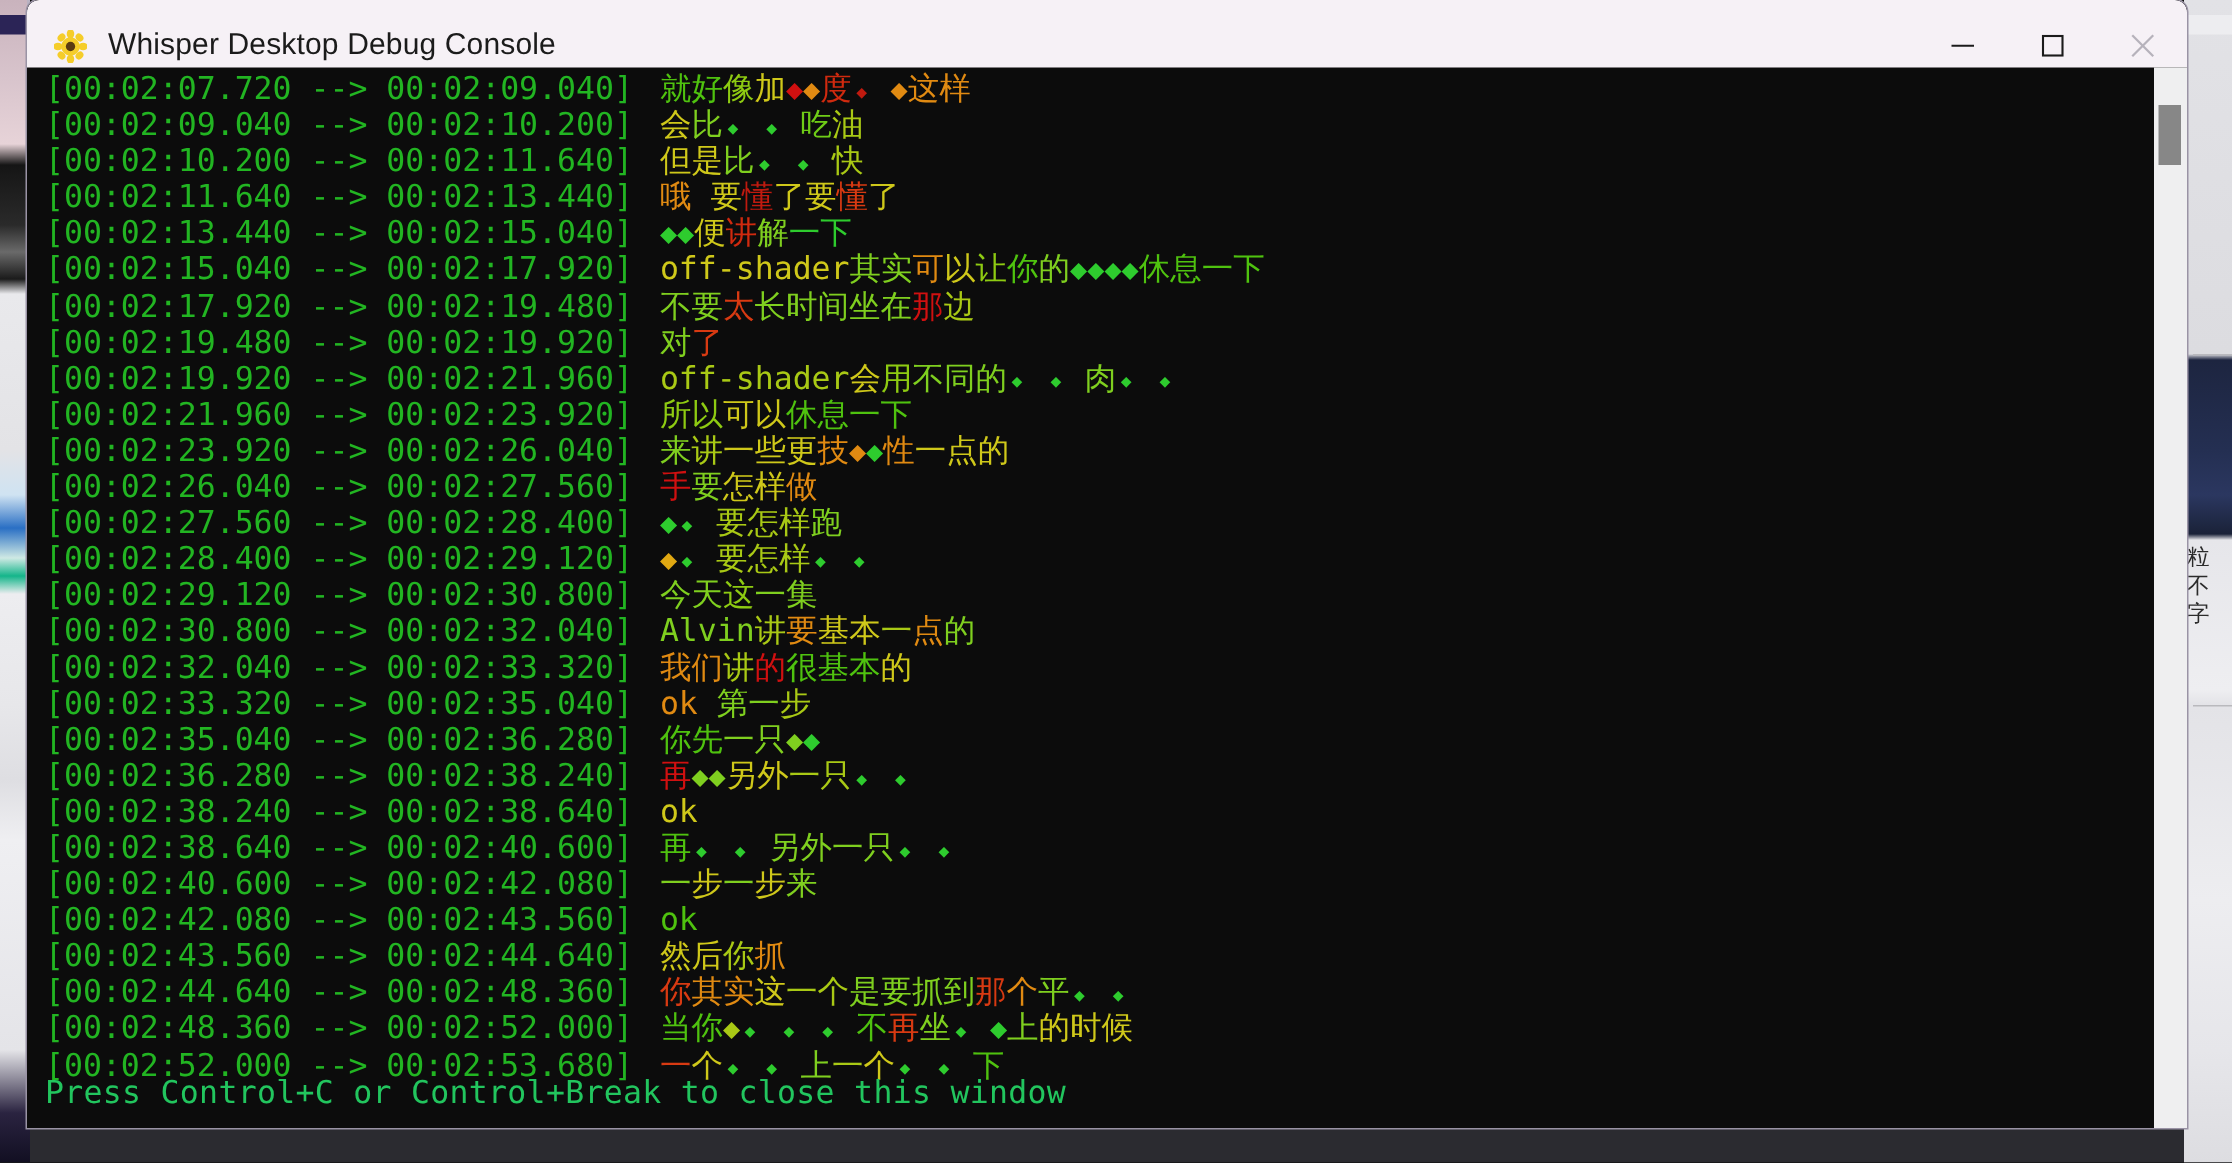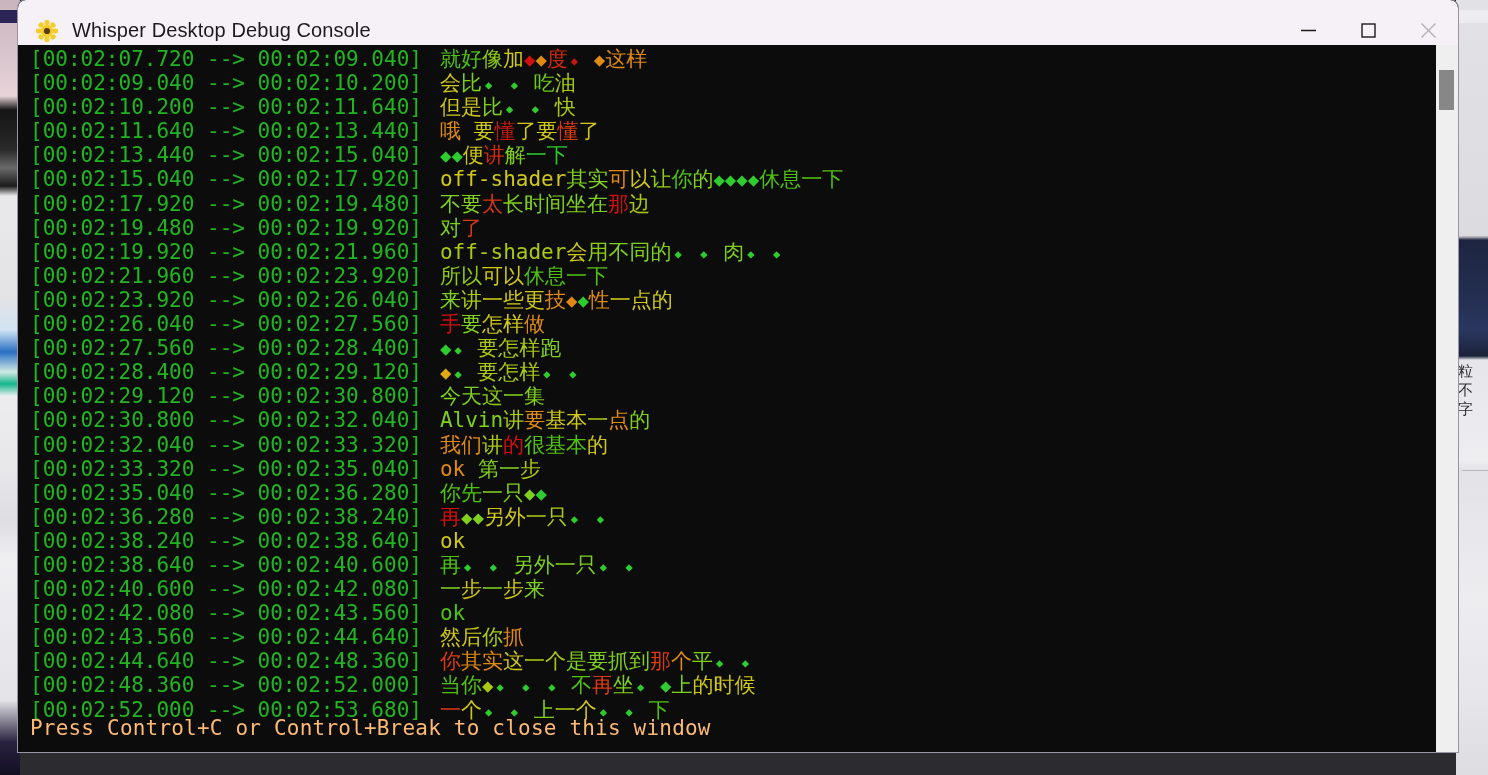--- a/index.html
+++ b/index.html
@@ -81,21 +81,21 @@
     padding-top:2px;
     box-sizing:border-box;
   }
   .cline{height:24.1px;display:flex;align-items:baseline;}
   .ts{color:#22b522;padding-left:12px;white-space:pre;flex:none;}
   .txt{padding-left:18px;white-space:pre;font-family:"DejaVu Sans Mono","Liberation Mono",monospace;}
   .txt span{white-space:pre;}
   
   #status-line{
     position:absolute;left:12px;top:671px;
-    color:#fdba74;font-size:21px;
+    color:#22c55e;font-size:21px;
     font-family:"DejaVu Sans Mono","Liberation Mono",monospace;
     white-space:pre;letter-spacing:.2px;
   }
 
   
   #console-scrollbar{
     position:absolute;right:0;top:45px;width:22px;height:707px;
     background:#efeff0;
   }
   #scroll-thumb{

